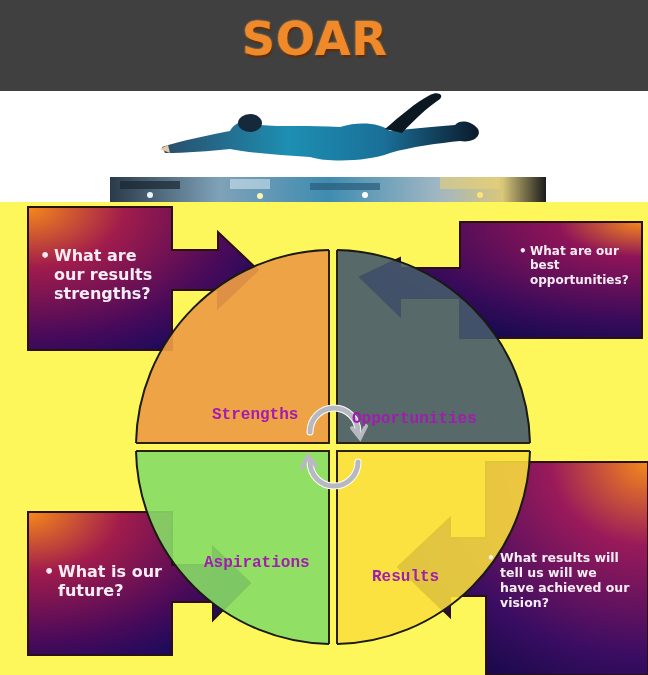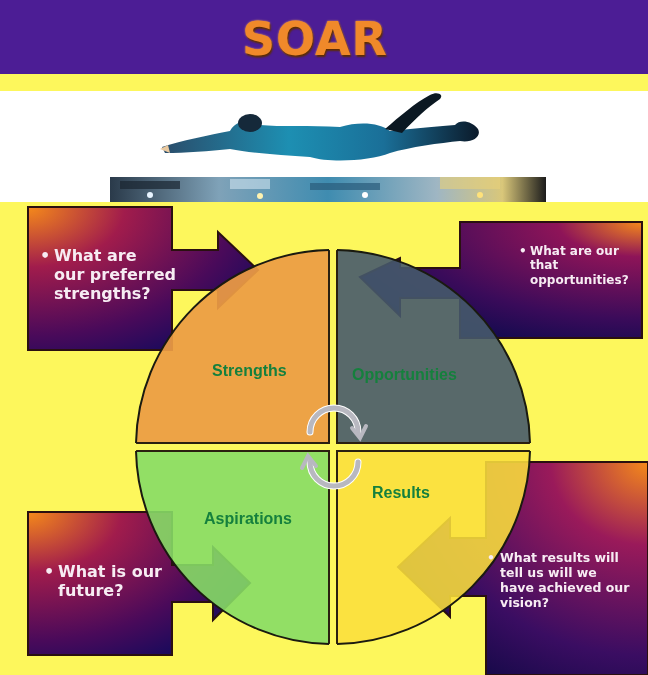--- a/index.html
+++ b/index.html
@@ -1,26 +1,26 @@
 <!DOCTYPE html>
 <html><head>
 <meta charset="utf-8">
 <style>
   html, body { margin:0; padding:0; }
   body { width:648px; height:675px; position:relative; overflow:hidden; background:#fdf75c; font-family:"DejaVu Sans", sans-serif; }
-  .header { position:absolute; left:0; top:0; width:648px; height:74px; background:#4c1d95; }
+  .header { position:absolute; left:0; top:0; width:648px; height:91px; background:#404040; }
   .title { position:absolute; left:0; width:648px; top:12px; text-align:center; font-family:"DejaVu Sans", sans-serif; font-weight:bold; font-size:46px; color:#f0892a; letter-spacing:1px; text-shadow:1px 2px 2px #5a2a00, 0 0 2px #ffb15a; }
   .title span { display:inline-block; margin-left:-18px; }
   .photo-band { position:absolute; left:0; top:91px; width:648px; height:111px; background:#ffffff; }
   .photo { position:absolute; left:110px; top:91px; width:436px; height:111px; }
   .panel { position:absolute; left:0; top:202px; width:648px; height:473px; background:#fdf75c; }
   svg.diagram { position:absolute; left:0; top:0; }
   .callout-text { position:absolute; color:#f7ecf3; font-family:"DejaVu Sans", sans-serif; font-weight:bold; line-height:1.2; }
   .callout-text .bullet { position:absolute; left:-14px; top:0; }
-  .qlabel { position:absolute; font-family:Liberation Sans, sans-serif; font-weight:bold; color:#15803d; white-space:nowrap; }
+  .qlabel { position:absolute; font-family:Liberation Mono, monospace; font-weight:bold; color:#a21caf; white-space:nowrap;margin-top:44px; }
 </style>
 </head>
 <body>
 
 <div class="header">
   <div class="title"><span>SOAR</span></div>
 </div>
 
 <div class="photo-band"></div>
 
@@ -120,33 +120,33 @@
     <path d="M352,428 L360,438 L366,426" stroke="#b8b8c0" stroke-width="4"></path>
     <path d="M358,462 A24,24 0 0 1 310,462" stroke="#ffffff" stroke-width="7"></path>
     <path d="M358,462 A24,24 0 0 1 310,462"></path>
     <path d="M316,466 L308,456 L302,468" stroke="#b8b8c0" stroke-width="4"></path>
   </g>
 </svg>
 
 <div class="qlabel" style="left:212px; top:362px; font-size:16px;">Strengths</div>
 <div class="qlabel" style="left:352px; top:366px; font-size:16px;">Opportunities</div>
 <div class="qlabel" style="left:204px; top:510px; font-size:16px;">Aspirations</div>
-<div class="qlabel" style="left:372px; top:484px; font-size:16px;">Results</div>
+<div class="qlabel" style="left:372px; top:524px; font-size:16px;">Results</div>
 
 <div class="callout-text" style="left:54px; top:246px; font-size:16px;">
   <span class="bullet">•</span>
   <div>What are</div>
-  <div>our preferred</div>
+  <div>our results</div>
   <div>strengths?</div>
 </div>
 
 <div class="callout-text" style="left:530px; top:244px; font-size:12px;">
   <span class="bullet" style="left:-11px;">•</span>
   <div>What are our</div>
-  <div>that</div>
+  <div>best</div>
   <div>opportunities?</div>
 </div>
 
 <div class="callout-text" style="left:58px; top:562px; font-size:16px;">
   <span class="bullet">•</span>
   <div>What is our</div>
   <div>future?</div>
 </div>
 
 <div class="callout-text" style="left:500px; top:550px; font-size:12.5px;">

